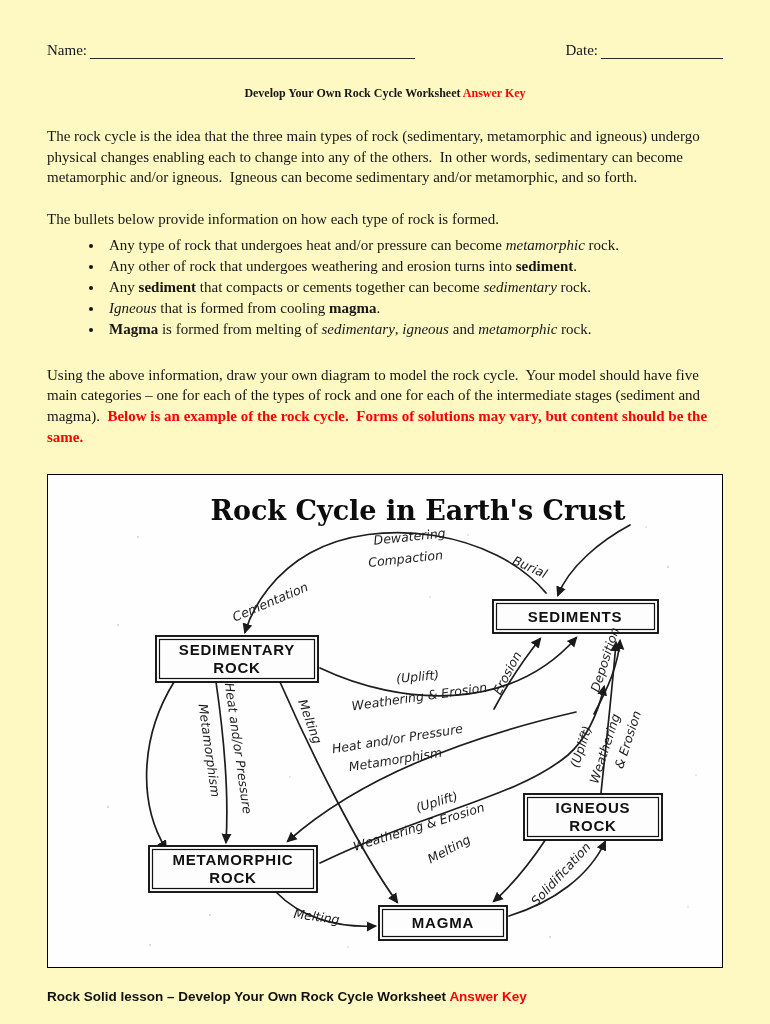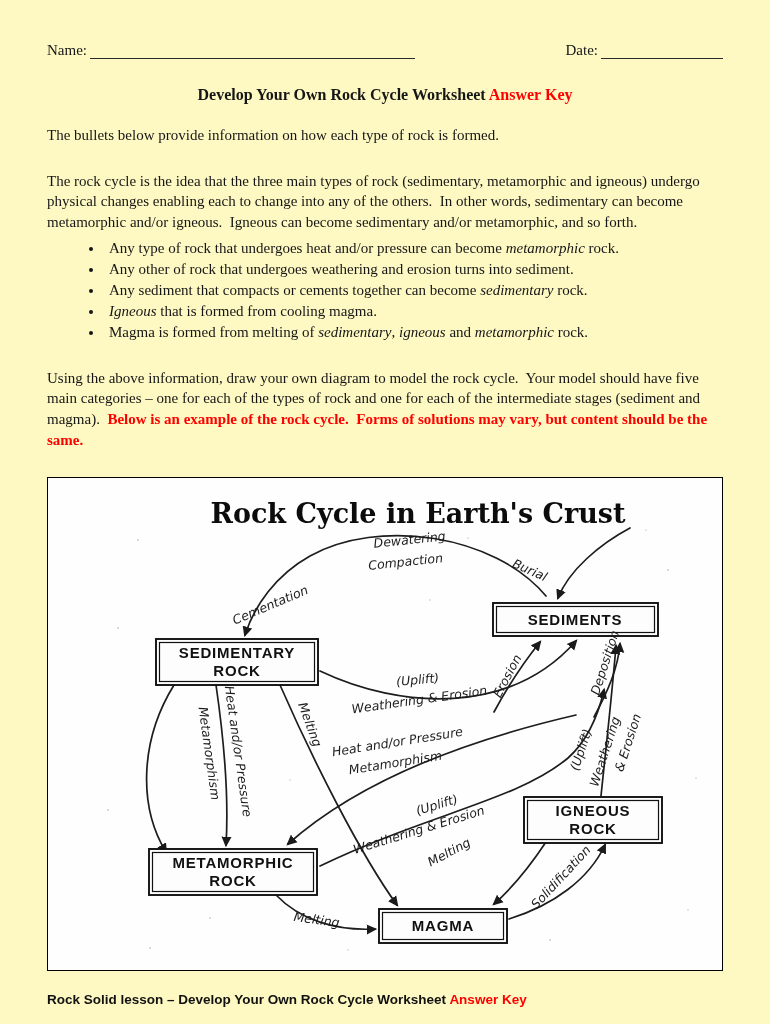--- a/index.html
+++ b/index.html
@@ -8,27 +8,27 @@
     width:770px;height:1024px;box-sizing:border-box;
     padding:42px 47px 0 47px;background:#fef9c3;
     font-family:"Liberation Serif",serif;font-size:15px;color:var(--ink);
     overflow:hidden;
   }
   .hdr{display:flex;justify-content:space-between;align-items:flex-end;font-size:15px;}
   .hdr-group{display:flex;align-items:flex-end;}
   .blank{display:inline-block;border-bottom:1.2px solid #2a2a2a;height:0.95em;margin-left:3px;}
   .blank.name{width:325px;}
   .blank.date{width:122px;}
-  .doc-title{margin:27px 0 0;text-align:center;font-weight:bold;font-size:16px;white-space:pre-wrap;}
+  .doc-title{margin:27px 0 0;text-align:center;font-weight:bold;font-size:12px;white-space:pre-wrap;}
   p.body-par{margin:25px 0 0;line-height:1.38;white-space:pre-wrap;}
   p.tight{margin-top:21px;}
   ul.bullets{margin:5px 0 0;padding-left:57px;}
   ul.bullets li{line-height:1.4;padding-left:5px;white-space:pre-wrap;}
   .seg-italic{font-style:italic;}
-  .seg-bold{font-weight:normal;}
+  .seg-bold{font-weight:bold;}
   .seg-red{color:var(--accent);}
   .seg-red-bold{color:var(--accent);font-weight:bold;}
   .diagram-frame{
     margin-top:26px;width:676px;height:494px;box-sizing:border-box;
     border:1.5px solid #000;background:#fefefe;position:relative;
   }
   .footer{
     margin-top:21px;font-family:"Liberation Sans",sans-serif;
     font-weight:bold;font-size:13.5px;color:#111;white-space:pre-wrap;
   }
@@ -61,23 +61,23 @@
       <span class="blank name"></span>
     </div>
     <div class="hdr-group">
       <span>Date:</span>
       <span class="blank date"></span>
     </div>
   </div>
 
   <h1 class="doc-title"><span class="seg-normal">Develop Your Own Rock Cycle Worksheet </span><span class="seg-red">Answer Key</span></h1>
 
+  <p class="body-par">The rock cycle is the idea that the three main types of rock (sedimentary, metamorphic and igneous) undergo physical changes enabling each to change into any of the others.  In other words, sedimentary can become metamorphic and/or igneous.  Igneous can become sedimentary and/or metamorphic, and so forth.</p>
+
   <p class="body-par tight">The bullets below provide information on how each type of rock is formed.</p>
-
-  <p class="body-par">The rock cycle is the idea that the three main types of rock (sedimentary, metamorphic and igneous) undergo physical changes enabling each to change into any of the others.  In other words, sedimentary can become metamorphic and/or igneous.  Igneous can become sedimentary and/or metamorphic, and so forth.</p>
 
   <ul class="bullets">
     <li><span class="seg-normal">Any type of rock that undergoes heat and/or pressure can become </span><span class="seg-italic">metamorphic</span><span class="seg-normal"> rock.</span></li>
     <li><span class="seg-normal">Any other of rock that undergoes weathering and erosion turns into </span><span class="seg-bold">sediment</span><span class="seg-normal">.</span></li>
     <li><span class="seg-normal">Any </span><span class="seg-bold">sediment</span><span class="seg-normal"> that compacts or cements together can become </span><span class="seg-italic">sedimentary</span><span class="seg-normal"> rock.</span></li>
     <li><span class="seg-italic">Igneous</span><span class="seg-normal"> that is formed from cooling </span><span class="seg-bold">magma</span><span class="seg-normal">.</span></li>
     <li><span class="seg-bold">Magma</span><span class="seg-normal"> is formed from melting of </span><span class="seg-italic">sedimentary</span><span class="seg-normal">, </span><span class="seg-italic">igneous</span><span class="seg-normal"> and </span><span class="seg-italic">metamorphic</span><span class="seg-normal"> rock.</span></li>
   </ul>
 
   <p class="body-par"><span class="seg-normal">Using the above information, draw your own diagram to model the rock cycle.  Your model should have five main categories – one for each of the types of rock and one for each of the intermediate stages (sediment and magma).  </span><span class="seg-red-bold">Below is an example of the rock cycle.  Forms of solutions may vary, but content should be the same.</span></p>

